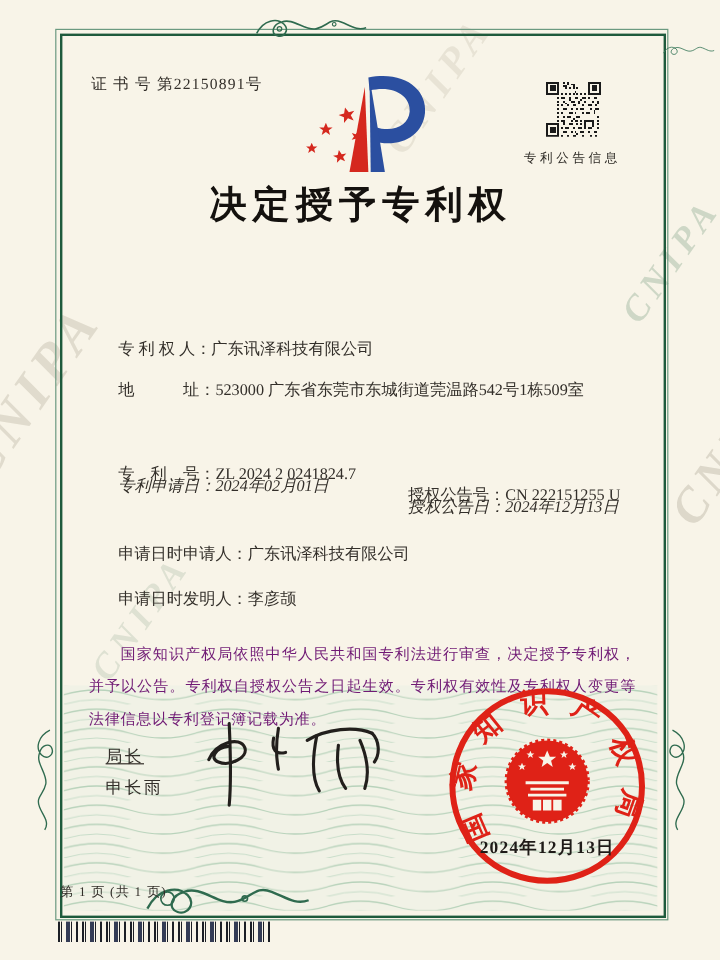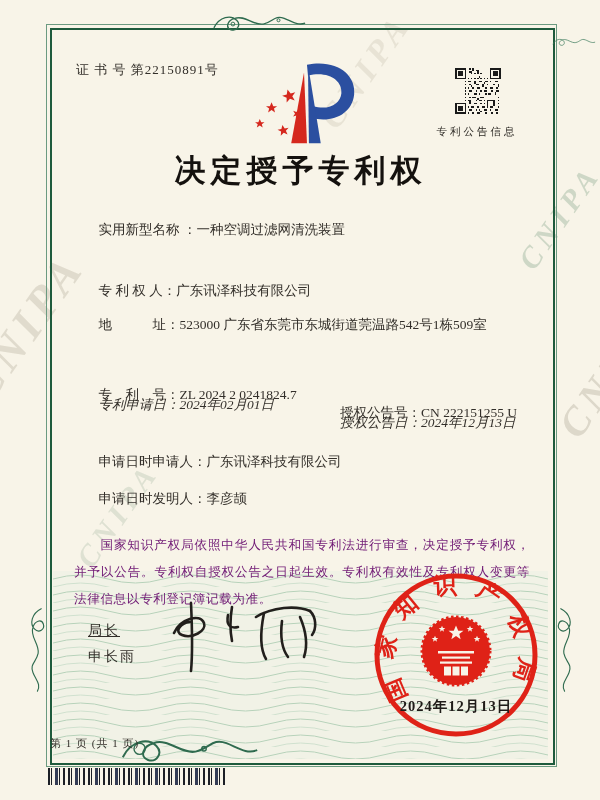--- a/index.html
+++ b/index.html
@@ -127,23 +127,20 @@
       M8 20h2v1h-2z M13 20h1v1h-1z M15 20h2v1h-2z M18 20h1v1h-1z M27 20h1v1h-1z M9 21h1v1h-1z
       M9 22h1v1h-1z M12 22h2v1h-2z M16 22h1v1h-1z M18 22h1v1h-1z M27 22h1v1h-1z
       M8 24h1v1h-1z M10 24h2v1h-2z M14 24h1v1h-1z M17 24h2v1h-2z M21 24h1v1h-1z M24 24h1v1h-1z M27 24h1v1h-1z
       M9 26h2v1h-2z M13 26h1v1h-1z M15 26h1v1h-1z M18 26h2v1h-2z M22 26h1v1h-1z M25 26h2v1h-2z M16 27h1v1h-1z
       M8 28h1v1h-1z M11 28h1v1h-1z M14 28h2v1h-2z M19 28h1v1h-1z M23 28h1v1h-1z M26 28h1v1h-1z"></path>
   </svg>
   <div class="qr-label">专利公告信息</div>
 
   <div class="title">决定授予专利权</div>
 
-  <div class="row r0">
-    <span>实用新型名称 ：</span><span>一种空调过滤网清洗装置</span>
-  </div>
   <div class="row r1">
     <span>专 利 权 人：</span><span>广东讯泽科技有限公司</span>
   </div>
   <div class="row r2">
     <span>地　　　址：</span><span>523000 广东省东莞市东城街道莞温路542号1栋509室</span>
   </div>
   <div class="row r4">
     <span>专　利　号：</span><span>ZL 2024 2 0241824.7</span>
     <span class="pair2"><span>授权公告号：</span><span>CN 222151255 U</span></span>
   </div>

